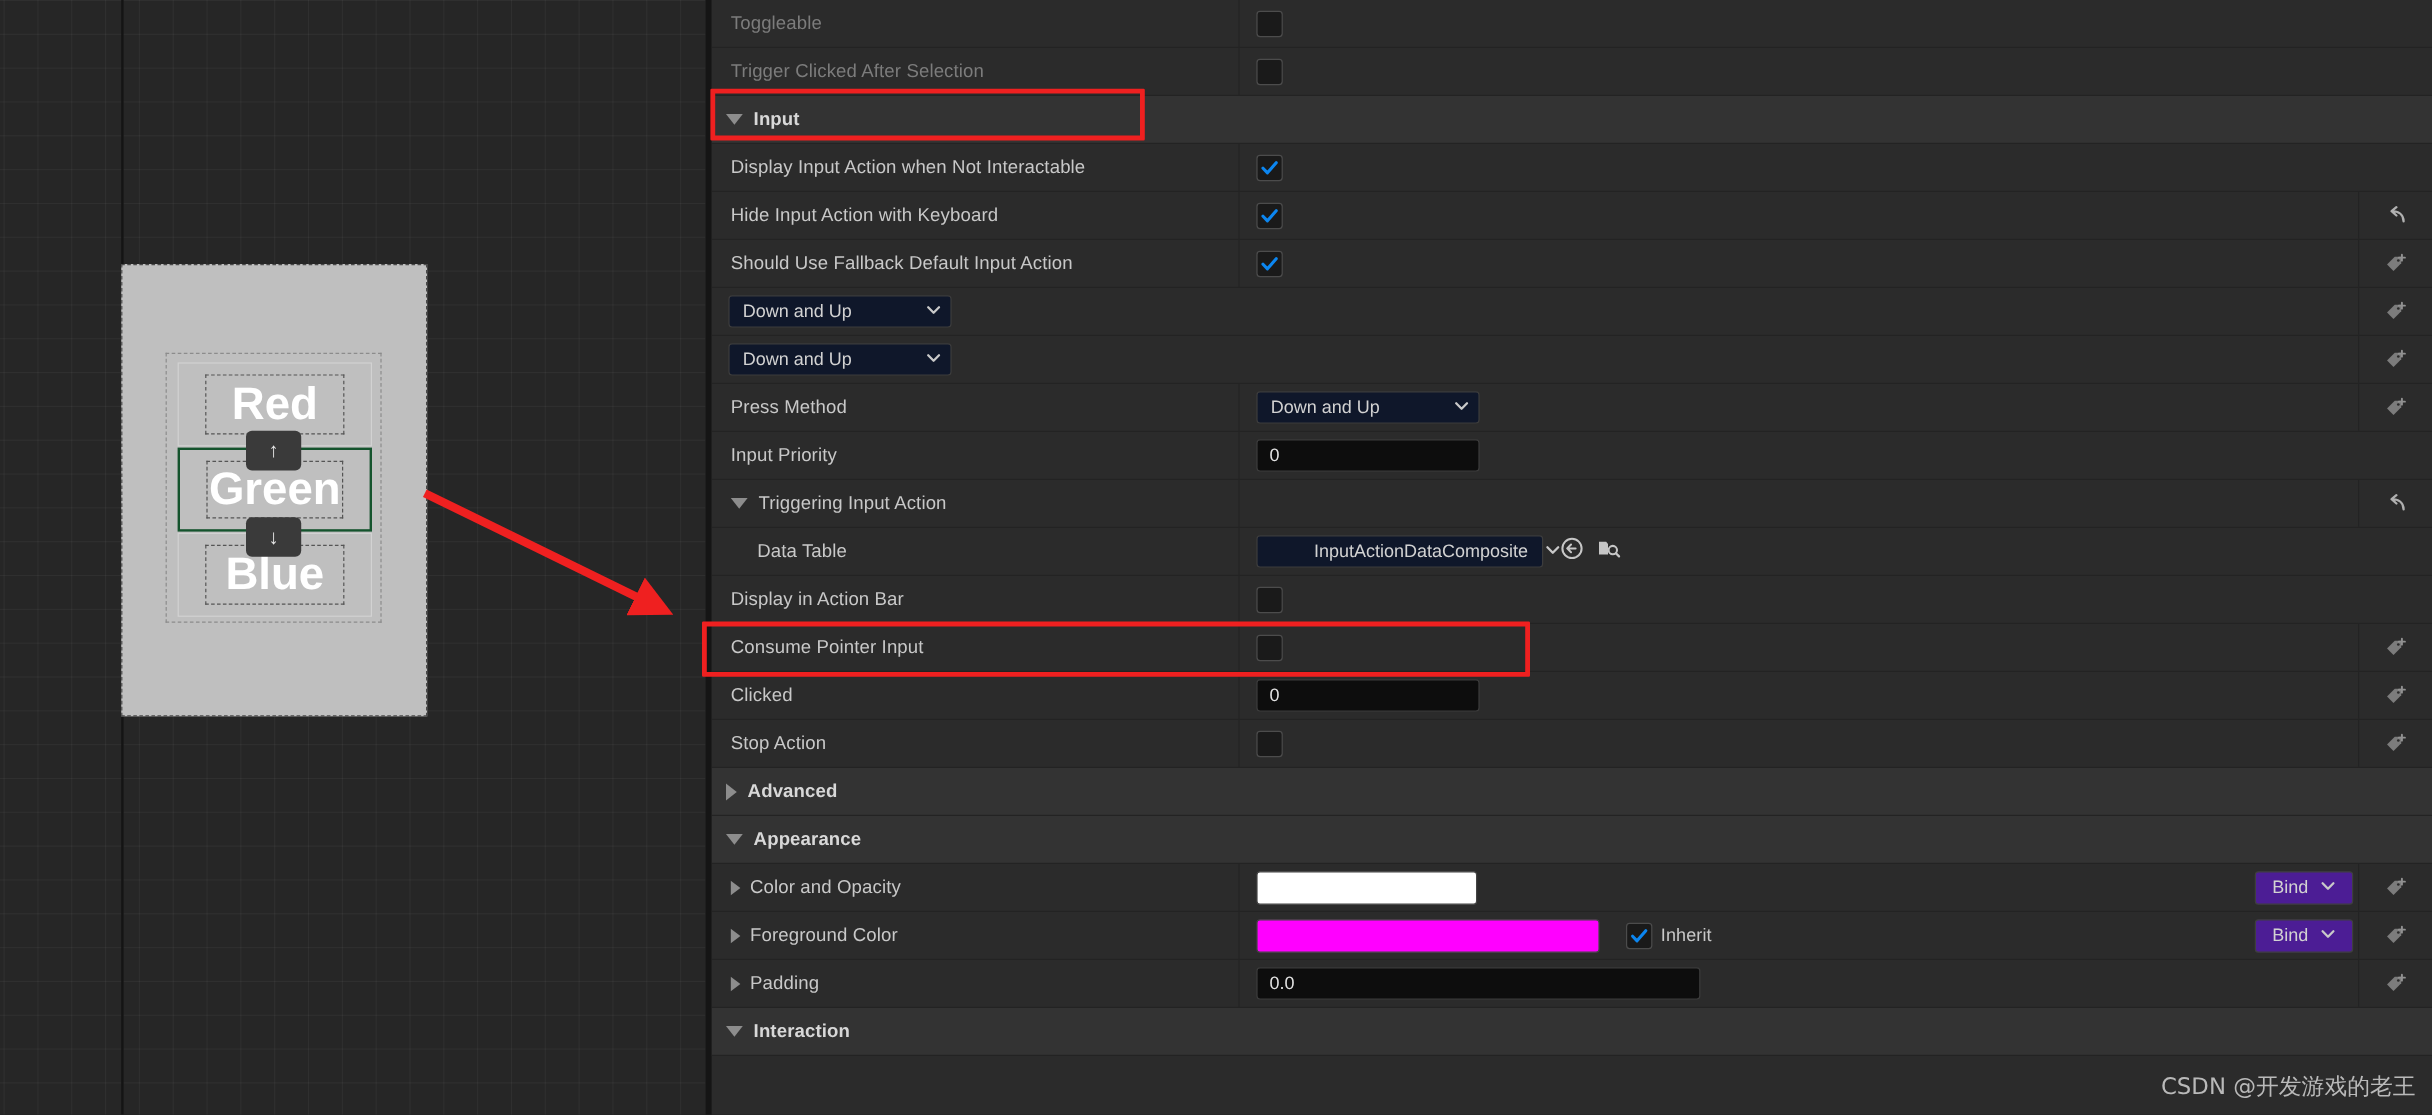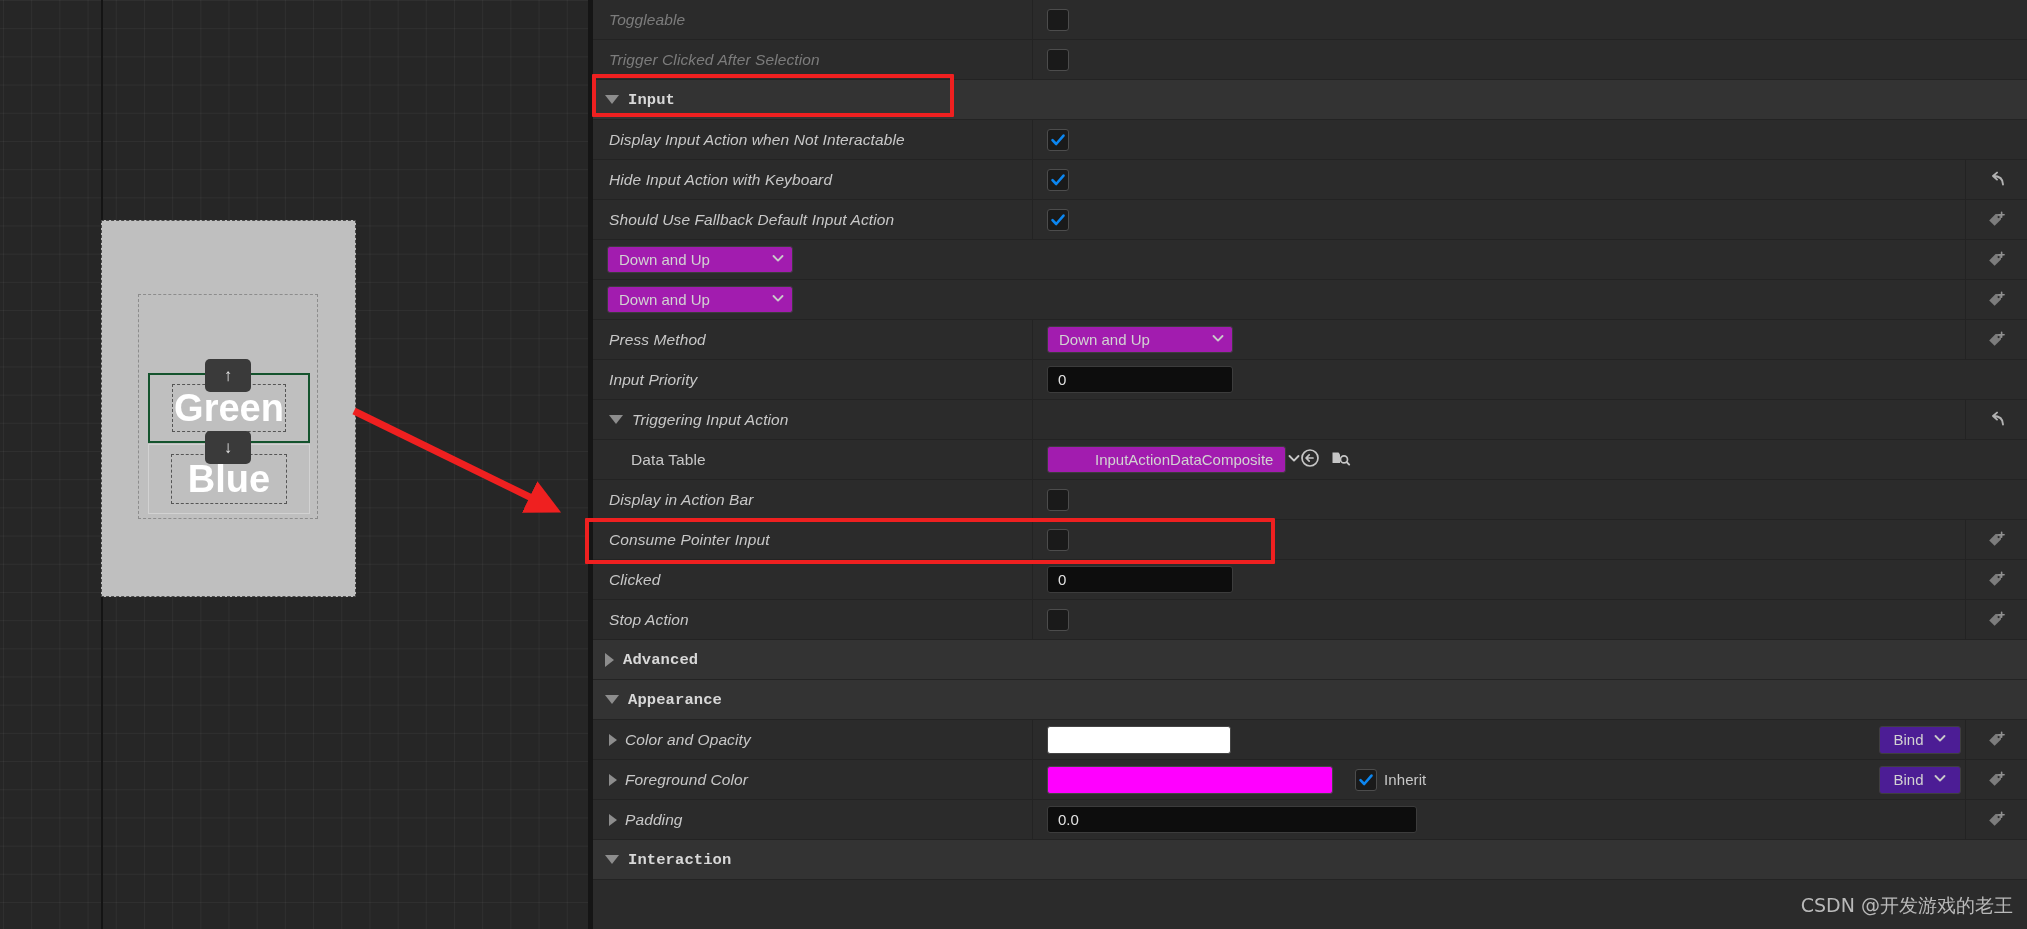--- a/index.html
+++ b/index.html
@@ -93,35 +93,35 @@
   .row.category {
     background: #333333;
     height: 40px;
   }
   .name-cell {
     width: 440px; min-width: 440px; height: 100%;
     display: flex; align-items: center;
     border-right: 1px solid #232323;
     padding-left: 12px;
   }
-  .row.category .name-cell { border-right: none; width: auto; min-width: 0; flex: 1; font-family: Liberation Mono, monospace; }
+  .row.category .name-cell { border-right: none; width: auto; min-width: 0; flex: 1; }
   .value-cell {
     flex: 1; height: 100%;
     display: flex; align-items: center;
     padding-left: 14px;
     position: relative;
   }
   .label {
     font-size: 15.5px; color: #c8c8c8; letter-spacing: 0.1px;
     white-space: nowrap;
   }
   .label.dim { color: #7c7c7c; }
   .label.cat { font-weight: bold; color: #d8d8d8; }
 
-  .indent-1 { padding-left: 16px; font-style: italic; }
+  .indent-1 { padding-left: 16px; }
   .indent-2 { padding-left: 38px; }
 
   .tri {
     width: 0; height: 0; margin-right: 9px; flex: none;
   }
   .tri.down {
     border-left: 7px solid transparent;
     border-right: 7px solid transparent;
     border-top: 9px solid #8d8d8d;
   }
@@ -142,21 +142,21 @@
     width: 22px; height: 22px; border-radius: 3px;
     background: #1a1a1a; border: 1px solid #4c4c4c;
     display: flex; align-items: center; justify-content: center;
     flex: none;
   }
   .cb.checked svg { display: block; }
   .cb svg { display: none; }
 
   
   .combo {
-    height: 27px; background: #a21caf; border: 1px solid #3c3c3c;
+    height: 27px; background: #0f172a; border: 1px solid #3c3c3c;
     border-radius: 3px;
     display: inline-flex; align-items: center; justify-content: space-between;
     padding: 0 7px 0 11px;
     color: #d2d2d2; font-size: 15px; white-space: nowrap;
   }
   .combo .chev { margin-left: 14px; flex: none; }
   .combo.w-wide { width: 186px; }
   .combo.w-dt   { width: 239px; padding-left: 47px; }
   .combo.w-rn   { width: 215px; }
 
@@ -222,20 +222,24 @@
 <body>
 
 <div id="root">
 
   <div id="viewport">
     <div id="vaxis"></div>
 
     <div id="canvas-root">
       <div id="panel-box">
 
+        <div class="btn-slot" id="slot-red">
+          <div class="btn-inner"></div>
+          <span class="btn-label">Red</span>
+        </div>
 
         <div class="action-badge" id="badge-up">
           <span>↑</span>
         </div>
 
         <div class="btn-slot" id="slot-green">
           <div class="btn-inner"></div>
           <span class="btn-label">Green</span>
         </div>
 

